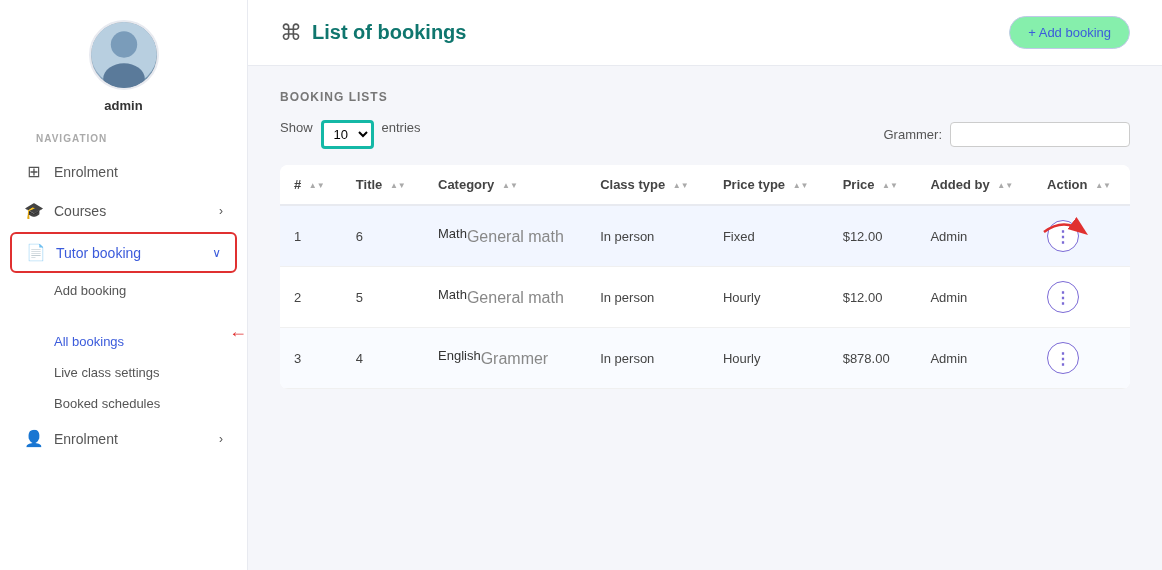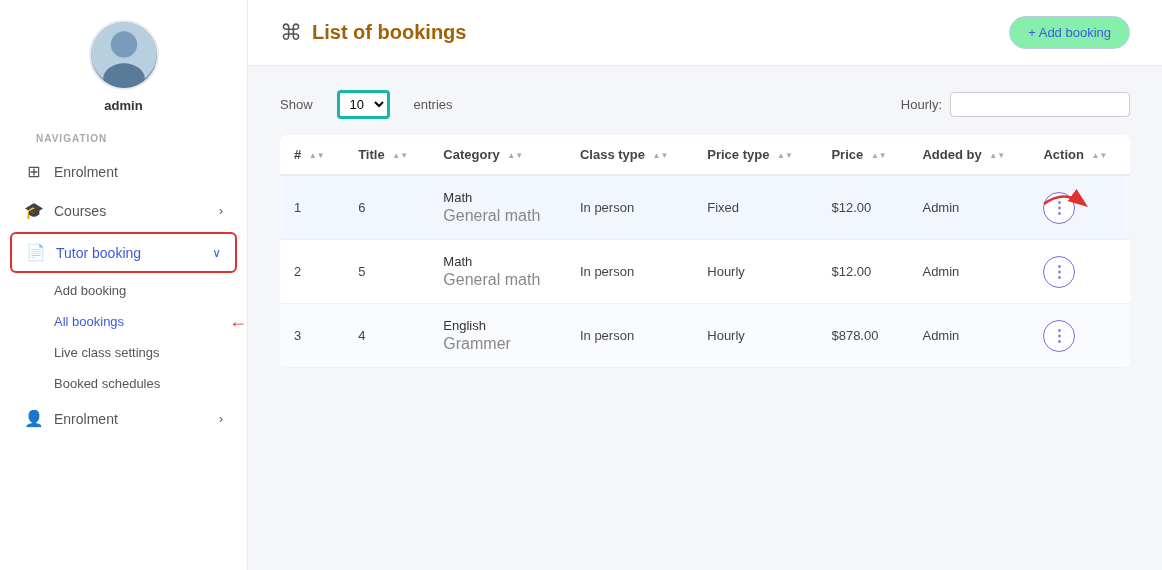--- a/index.html
+++ b/index.html
@@ -16,40 +16,40 @@
     .nav-icon { font-size: 16px; width: 20px; text-align: center; }
     .subnav { width: 100%; }
     .subnav-item { padding: 8px 24px 8px 54px; cursor: pointer; color: #555; font-size: 13px; }
     .subnav-item.active-sub { color: #3b5bdb; font-weight: 500; }
 
     
     .main { flex: 1; display: flex; flex-direction: column; overflow: hidden; background: #f5f6fa; }
     .main-header { background: #fff; padding: 16px 32px; display: flex; align-items: center; justify-content: space-between; border-bottom: 1px solid #e8eaf0; }
     .page-title-wrap { display: flex; align-items: center; gap: 10px; }
     .cmd-icon { font-size: 22px; color: #555; }
-    .page-title-text { font-size: 20px; font-weight: 600; color: #a16207; }
+    .page-title-text { font-size: 20px; font-weight: 600; color: #0f766e; }
     .add-booking-btn { background: #86efac; border: 1.5px solid #c0c8e8; border-radius: 20px; padding: 8px 18px; color: #3b5bdb; font-size: 13px; cursor: pointer; font-weight: 500; }
     .main-body { flex: 1; padding: 24px 32px; overflow-y: auto; }
     .section-label { font-size: 12px; font-weight: 700; color: #777; letter-spacing: 1px; margin-bottom: 16px; }
     .controls-row { display: flex; align-items: center; justify-content: space-between; margin-bottom: 16px; }
-    .show-entries { display: flex; align-items: center; gap: 24px; font-size: 13px; color: #555; }
+    .show-entries { display: flex; gap: 8px; font-size: 13px; color: #555; }
     .entries-select { border: 3px solid #14b8a6; border-radius: 4px; padding: 3px 6px; font-size: 13px; background: #fff; }
     .search-wrap { display: flex; align-items: center; gap: 8px; font-size: 13px; color: #555; }
     .search-input { border: 1px solid #ccc; border-radius: 4px; padding: 4px 10px; font-size: 13px; width: 180px; }
 
     
     .booking-table { width: 100%; border-collapse: collapse; background: #fff; border-radius: 8px; overflow: hidden; }
     .booking-table thead tr { background: #fff; border-bottom: 2px solid #e8eaf0; }
     .booking-table th { padding: 12px 14px; text-align: left; font-size: 13px; font-weight: 600; color: #444; white-space: nowrap; }
     .booking-table th .sort-icons { display: inline-flex; flex-direction: column; font-size: 8px; line-height: 1; margin-left: 4px; color: #aaa; vertical-align: middle; }
     .booking-table tbody tr { border-bottom: 1px solid #f0f0f0; }
     .booking-table tbody tr:nth-child(odd) { background: #f9fbff; }
     .booking-table tbody tr:nth-child(even) { background: #fff; }
     .booking-table td { padding: 14px 14px; font-size: 13px; color: #444; vertical-align: middle; }
-    .category-cell { display: flex; flex-direction: column; }
+    .category-cell { display: flex; flex-direction: row; }
     .category-main { font-weight: 500; color: #333; }
     .category-sub { font-size: 16px; color: #888; margin-top: 2px; }
     .action-btn { width: 32px; height: 32px; border-radius: 50%; border: 1.5px solid #7c6bd6; background: #fff; display: flex; align-items: center; justify-content: center; cursor: pointer; color: #7c6bd6; font-size: 16px; font-weight: 700; }
 
     .table-wrap { position: relative; }
 
     
     .nav-item-tutor-booking-container { width: 100%; padding: 2px 10px; }
     .nav-item-tutor-booking { display: flex; align-items: center; padding: 9px 14px; cursor: pointer; color: #3b5bdb; font-size: 14px; gap: 10px; border: 2px solid #e03030; border-radius: 6px; background: #fff; width: 100%; }
     .nav-item-tutor-booking .chevron { margin-left: auto; font-size: 12px; }
@@ -94,21 +94,21 @@
       <span>Tutor booking</span>
       <span class="chevron">∨</span>
     </div>
   </div>
 
   <div class="subnav">
     <div class="subnav-item">
       <span>Add booking</span>
     </div>
     <div class="subnav-item-wrap">
-      <div class="subnav-item active-sub" style="flex:1;">
+      <div class="subnav-item active-sub" style="flex:1;margin-top:20px;">
         <span>All bookings</span>
       </div>
       <span class="red-arrow-left">←</span>
     </div>
     <div class="subnav-item">
       <span>Live class settings</span>
     </div>
     <div class="subnav-item">
       <span>Booked schedules</span>
     </div>
@@ -125,33 +125,34 @@
 
   <div class="main-header">
     <div class="page-title-wrap">
       <span class="cmd-icon">⌘</span>
       <span class="page-title-text">List of bookings</span>
     </div>
     <button class="add-booking-btn">+ Add booking</button>
   </div>
 
   <div class="main-body">
+    <div class="section-label">BOOKING LISTS</div>
 
     <div class="controls-row">
       <div class="show-entries">
         <span>Show</span>
         <select class="entries-select">
           <option>10</option>
           <option>25</option>
           <option>50</option>
         </select>
         <span>entries</span>
       </div>
       <div class="search-wrap">
-        <label>Hourly:</label>
+        <label>Grammer:</label>
         <input class="search-input" type="text" style="">
       </div>
     </div>
 
     <div class="table-wrap">
       <table class="booking-table">
         <thead>
           <tr>
             <th>
               # <span class="sort-icons">▲▼</span>

